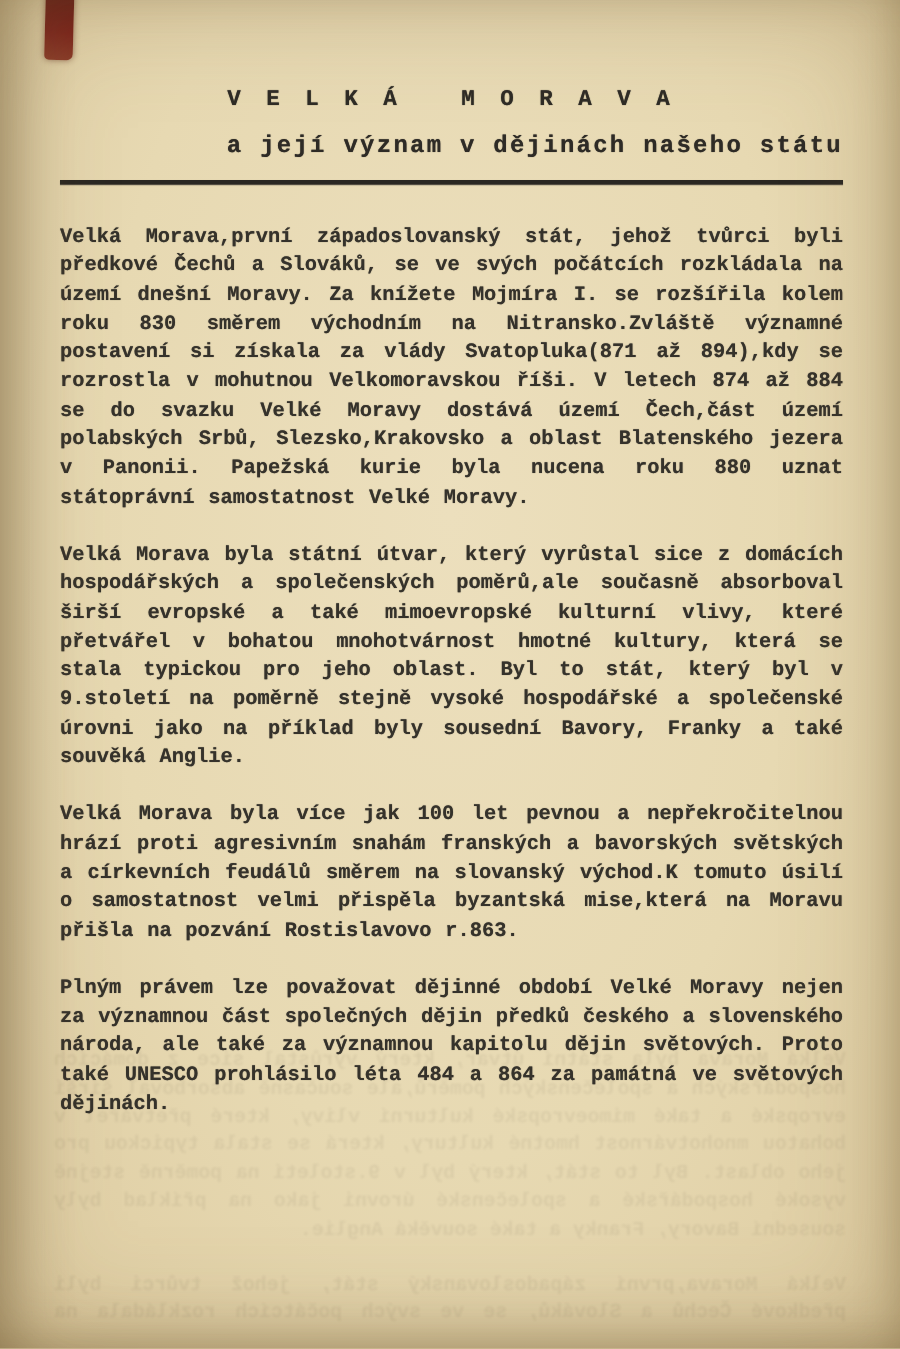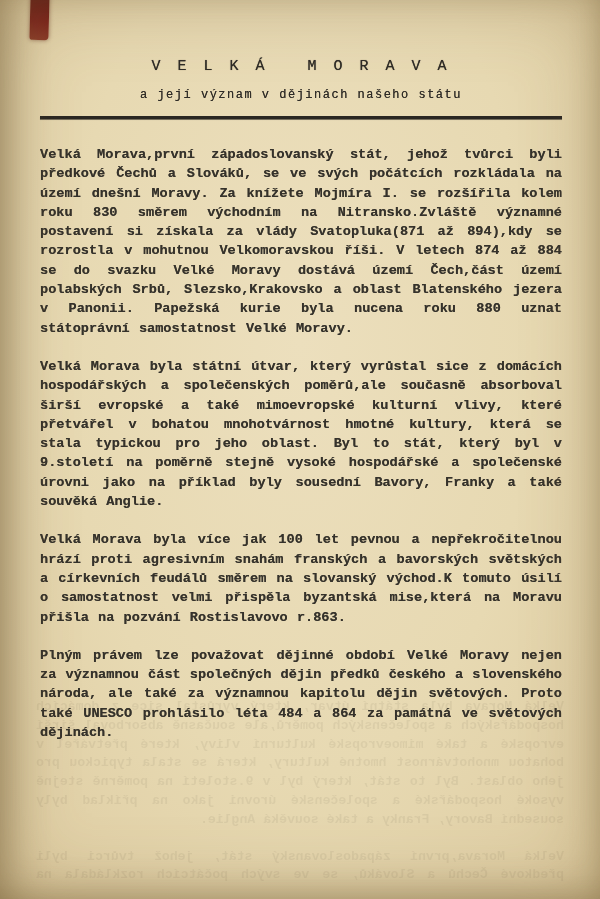--- a/index.html
+++ b/index.html
@@ -55,32 +55,32 @@
     text-align: center;
     font-weight: 700;
     font-size: 15px;
     letter-spacing: 2px;
     color: #2e2b26;
     margin-bottom: 16px;
     text-shadow: 0 0 0.6px rgba(46, 43, 38, 0.8);
   }
   .title {
     text-align: center;
-    font-weight: 400;
+    font-weight: 700;
     font-size: 15px;
     letter-spacing: 4px;
     color: #2e2b26;
     margin-bottom: 13px;
     text-shadow: 0 0 0.7px rgba(46, 43, 38, 0.85);
     white-space: pre;
   }
   .subtitle {
-    text-align: center;
-    font-weight: 400;
-    font-size: 12px;
+    text-align: right;
+    font-weight: 700;
+    font-size: 16px;
     letter-spacing: 1.5px;
     color: #2e2b26;
     margin-bottom: 14px;
     text-shadow: 0 0 0.6px rgba(46, 43, 38, 0.8);
   }
   .rule {
     height: 3px;
     background: #2a2722;
     margin: 0 0 26px 0;
     box-shadow: 0 0.5px 0.5px rgba(42, 39, 34, 0.6);

